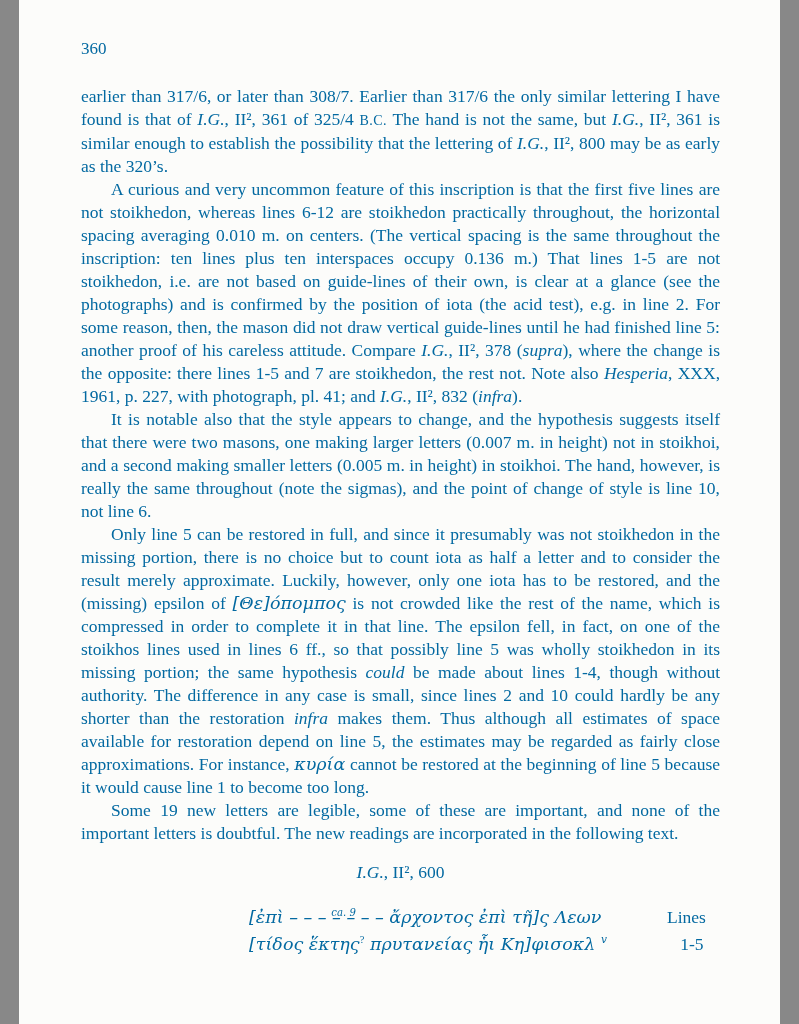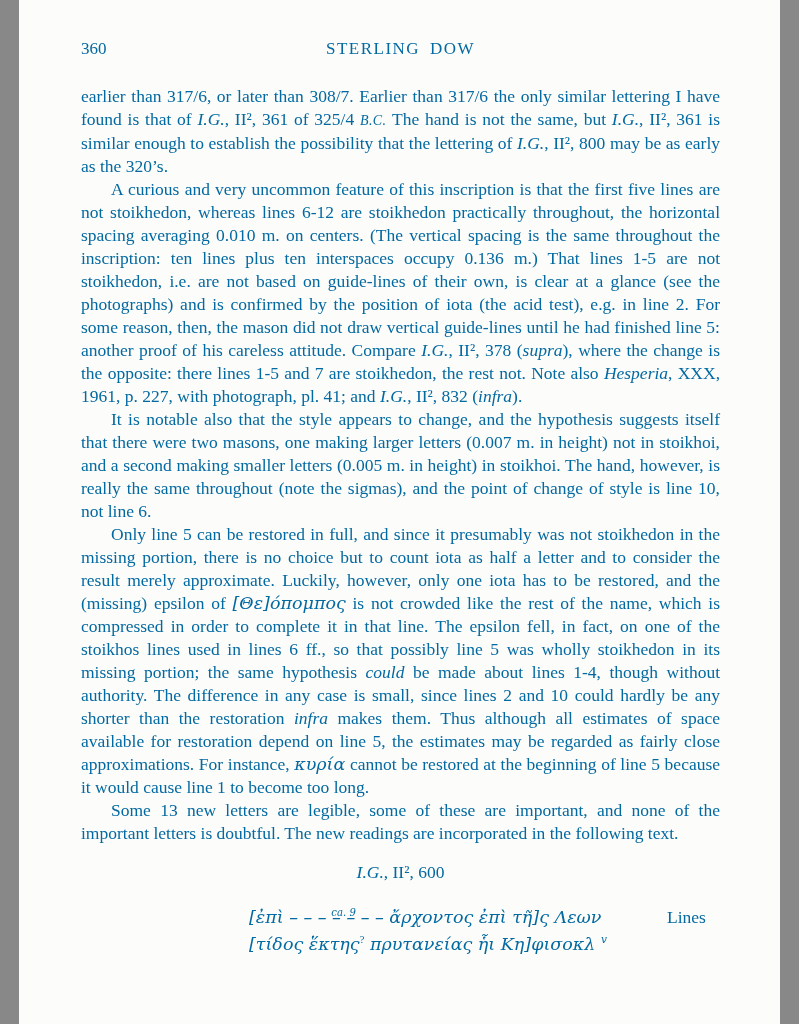--- a/index.html
+++ b/index.html
@@ -37,21 +37,21 @@
     margin: 0;
     font-size: 17.5px;
     line-height: 23px;
     text-align: justify;
     text-indent: 30px;
   }
   .body-text p.no-indent { text-indent: 0; }
 
   
   .seg-i  { font-style: italic; }
-  .seg-sc { font-size: 0.8em; letter-spacing: 0.03em; font-style: italic; }
+  .seg-sc { font-size: 0.8em; letter-spacing: 0.03em; }
   .seg-g  { font-family: "DejaVu Serif", serif; font-style: italic; }
   .seg-sup  { vertical-align: super; font-size: 0.6em; line-height: 0; }
   .seg-supi { vertical-align: super; font-size: 0.6em; line-height: 0; font-style: italic; font-family: "DejaVu Serif", serif; }
   .seg-stack { position: relative; display: inline-block; }
   .seg-stack .stack-bottom { font-family: "DejaVu Serif", serif; font-style: italic; }
   .seg-stack .stack-top {
     position: absolute;
     left: 50%; bottom: 0.52em;
     transform: translateX(-50%);
     font-size: 0.58em;
@@ -75,42 +75,42 @@
   .greek-line { flex: 1; white-space: nowrap; }
   .right-label { width: 170px; text-align: center; flex-shrink: 0; }
 </style>
 </head>
 <body>
 
 <div class="page">
 
   <header class="page-header">
     <span class="page-number">360</span>
-    <span class="running-head">STERLING DOW</span>
     <span class="header-spacer"></span>
   </header>
 
   <main class="body-text">
     <p class="no-indent"><span>earlier than 317/6, or later than 308/7. Earlier than 317/6 the only similar lettering I have found is that of </span><span class="seg-i">I.G.</span><span>, II², 361 of 325/4 </span><span class="seg-sc">B.C.</span><span> The hand is not the same, but </span><span class="seg-i">I.G.</span><span>, II², 361 is similar enough to establish the possibility that the lettering of </span><span class="seg-i">I.G.</span><span>, II², 800 may be as early as the 320’s.</span></p>
     <p><span>A curious and very uncommon feature of this inscription is that the first five lines are not stoikhedon, whereas lines 6-12 are stoikhedon practically throughout, the horizontal spacing averaging 0.010 m. on centers. (The vertical spacing is the same throughout the inscription: ten lines plus ten interspaces occupy 0.136 m.) That lines 1-5 are not stoikhedon, i.e. are not based on guide-lines of their own, is clear at a glance (see the photographs) and is confirmed by the position of iota (the acid test), e.g. in line 2. For some reason, then, the mason did not draw vertical guide-lines until he had finished line 5: another proof of his careless attitude. Compare </span><span class="seg-i">I.G.</span><span>, II², 378 (</span><span class="seg-i">supra</span><span>), where the change is the opposite: there lines 1-5 and 7 are stoikhedon, the rest not. Note also </span><span class="seg-i">Hesperia</span><span>, XXX, 1961, p. 227, with photograph, pl. 41; and </span><span class="seg-i">I.G.</span><span>, II², 832 (</span><span class="seg-i">infra</span><span>).</span></p>
     <p><span>It is notable also that the style appears to change, and the hypothesis suggests itself that there were two masons, one making larger letters (0.007 m. in height) not in stoikhoi, and a second making smaller letters (0.005 m. in height) in stoikhoi. The hand, however, is really the same throughout (note the sigmas), and the point of change of style is line 10, not line 6.</span></p>
     <p><span>Only line 5 can be restored in full, and since it presumably was not stoikhedon in the missing portion, there is no choice but to count iota as half a letter and to consider the result merely approximate. Luckily, however, only one iota has to be restored, and the (missing) epsilon of </span><span class="seg-g">[Θε]όπομπος</span><span> is not crowded like the rest of the name, which is compressed in order to complete it in that line. The epsilon fell, in fact, on one of the stoikhos lines used in lines 6 ff., so that possibly line 5 was wholly stoikhedon in its missing portion; the same hypothesis </span><span class="seg-i">could</span><span> be made about lines 1-4, though without authority. The difference in any case is small, since lines 2 and 10 could hardly be any shorter than the restoration </span><span class="seg-i">infra</span><span> makes them. Thus although all estimates of space available for restoration depend on line 5, the estimates may be regarded as fairly close approximations. For instance, </span><span class="seg-g">κυρία</span><span> cannot be restored at the beginning of line 5 because it would cause line 1 to become too long.</span></p>
-    <p><span>Some 13 new letters are legible, some of these are important, and none of the important letters is doubtful. The new readings are incorporated in the following text.</span></p>
+    <p><span>Some 19 new letters are legible, some of these are important, and none of the important letters is doubtful. The new readings are incorporated in the following text.</span></p>
   </main>
 
   <section class="inscription">
     <div class="insc-heading"><span class="seg-i">I.G.</span><span>, II², 600</span></div>
 
     <div class="insc-body">
 
       <div class="greek-rows">
         <div class="greek-row">
           <div class="greek-line"><span class="seg-g">[ἐπὶ – – – </span><span class="seg-stack"><span class="stack-top">ca. 9</span><span class="stack-bottom">– –</span></span><span class="seg-g"> – – ἄρχοντος ἐπὶ τῆ]ς Λεων</span></div>
           <div class="right-label">Lines</div>
         </div>
         <div class="greek-row">
           <div class="greek-line"><span class="seg-g">[τίδος ἕκτης</span><span class="seg-sup">?</span><span class="seg-g"> πρυτανείας ἧι Κη]φισοκλ </span><span class="seg-supi">v</span></div>
+          <div class="right-label">1-5</div>
         </div>
       </div>
     </div>
   </section>
 
 </div>
 
 </body></html>

